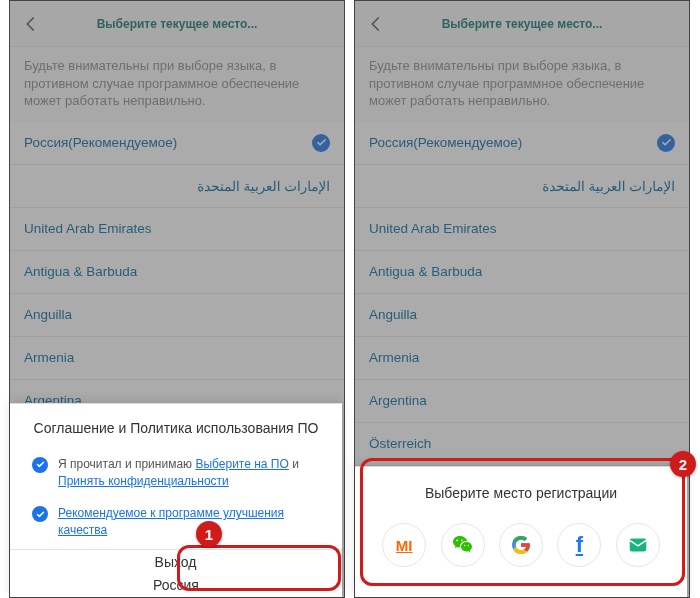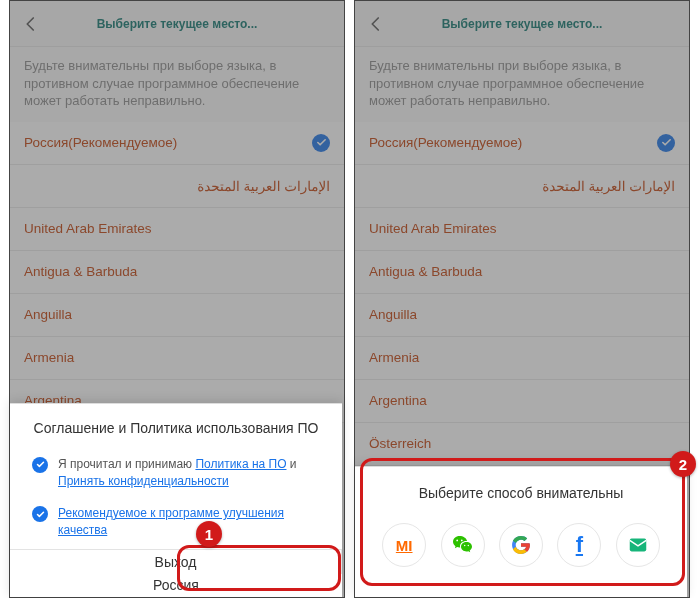--- a/index.html
+++ b/index.html
@@ -48,21 +48,21 @@
     padding: 10px 14px 12px;
     font-size: 13px; color: #8a8a8a;
     line-height: 1.35;
   }
   .list { }
   .row {
     height: 43px;
     padding: 0 14px;
     display: flex; align-items: center; justify-content: space-between;
     border-bottom: 1px solid #e8e8e8;
-    font-size: 13.5px; color: #c2410c;
+    font-size: 13.5px; color: #0369a1;
     background: #fff;
   }
   .row.rtl span:first-child { margin-left: auto; direction: rtl; }
   .checkmark {
     width: 18px; height: 18px; border-radius: 50%;
     background: #1a73e8;
     display: flex; align-items: center; justify-content: center;
   }
   .checkmark svg { width: 11px; height: 11px; }
   
@@ -178,21 +178,21 @@
 
     <div class="sheet">
       <div class="sheet-title">Соглашение и Политика использования ПО</div>
       <div class="consent-item">
         <span class="cb">
             <svg viewBox="0 0 24 24">
               <path d="M4 12l5 5L20 6" stroke="#fff" stroke-width="4" fill="none" stroke-linecap="round" stroke-linejoin="round"></path>
             </svg>
           </span>
         <span>
-          <span>Я прочитал и принимаю </span><a>Политика на ПО</a><span> и </span><a>Принять конфиденциальности</a>
+          <span>Я прочитал и принимаю </span><a>Выберите на ПО</a><span> и </span><a>Принять конфиденциальности</a>
         </span>
       </div>
       <div class="consent-item">
         <span class="cb">
             <svg viewBox="0 0 24 24">
               <path d="M4 12l5 5L20 6" stroke="#fff" stroke-width="4" fill="none" stroke-linecap="round" stroke-linejoin="round"></path>
             </svg>
           </span>
         <span><a>Рекомендуемое к программе улучшения качества</a></span>
       </div>
@@ -242,21 +242,21 @@
       <div class="row">
           <span>Argentina</span>
         </div>
       <div class="row">
           <span>Österreich</span>
         </div>
     </div>
     <div class="dim"></div>
 
     <div class="sheet reg-sheet">
-      <div class="reg-title">Выберите способ внимательны</div>
+      <div class="reg-title">Выберите место регистрации</div>
       <div class="reg-icons">
         <div class="reg-ic" style="color:#ff6900;font-size:15px;">MI</div>
         <div class="reg-ic">
           <svg width="24" height="24" viewBox="0 0 24 24">
               <path fill="#2dc100" d="M8.5 3C4.9 3 2 5.6 2 8.8c0 1.8 1 3.4 2.5 4.5l-.6 2 2.3-1.2c.7.2 1.5.3 2.3.3.2 0 .5 0 .7 0-.1-.4-.2-.9-.2-1.3 0-2.9 2.8-5.2 6.2-5.2.3 0 .6 0 .9.1C15.4 5 12.2 3 8.5 3zm-2.3 3.5c.5 0 .9.4.9.9s-.4.9-.9.9-.9-.4-.9-.9.4-.9.9-.9zm4.6 0c.5 0 .9.4.9.9s-.4.9-.9.9-.9-.4-.9-.9.4-.9.9-.9zM15.5 9c-3 0-5.5 2.1-5.5 4.7s2.5 4.7 5.5 4.7c.6 0 1.2-.1 1.8-.2l1.9 1-.5-1.7c1.3-.9 2.3-2.3 2.3-3.8C21 11.1 18.5 9 15.5 9zm-1.8 2.8c.4 0 .7.3.7.7s-.3.7-.7.7-.7-.3-.7-.7.3-.7.7-.7zm3.6 0c.4 0 .7.3.7.7s-.3.7-.7.7-.7-.3-.7-.7.3-.7.7-.7z"></path>
             </svg>
         </div>
         <div class="reg-ic">
           <svg width="22" height="22" viewBox="0 0 48 48">
               <path fill="#4285F4" d="M43.6 20.5H42V20H24v8h11.3C33.7 32.4 29.3 35.5 24 35.5c-6.4 0-11.5-5.2-11.5-11.5S17.6 12.5 24 12.5c2.9 0 5.6 1.1 7.7 2.9l5.7-5.7C33.9 6.4 29.2 4.5 24 4.5 13.2 4.5 4.5 13.2 4.5 24S13.2 43.5 24 43.5 43.5 34.8 43.5 24c0-1.2-.1-2.4-.4-3.5z"></path>

